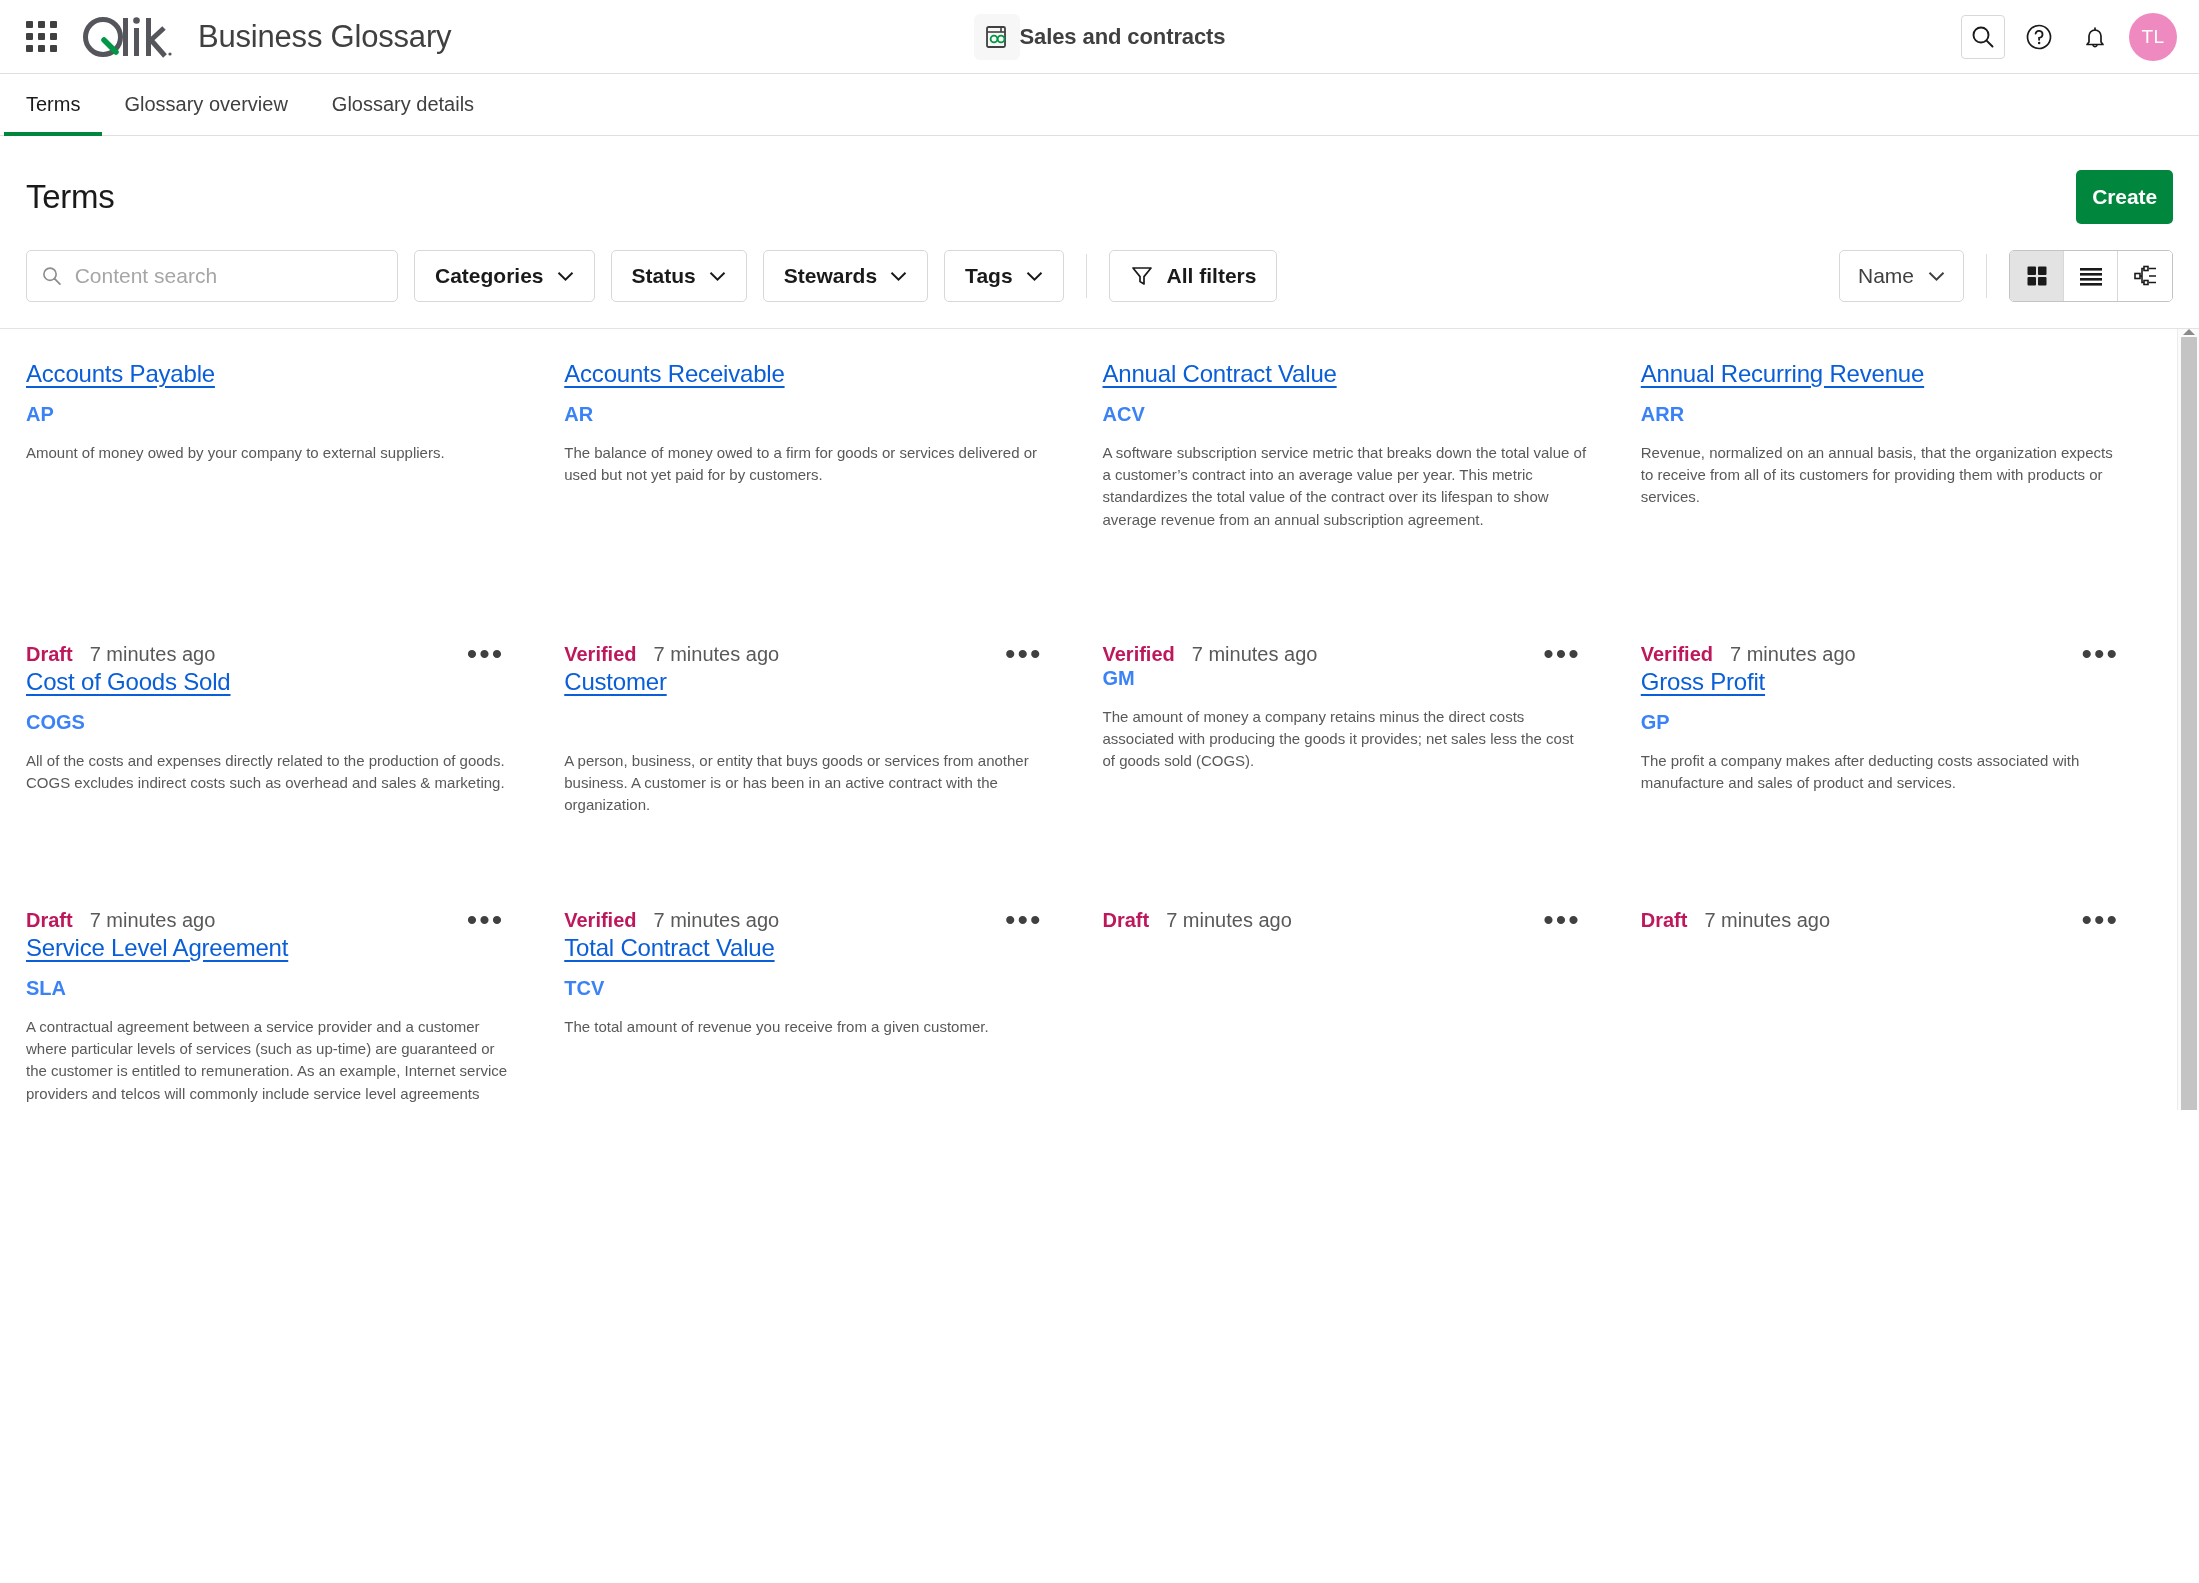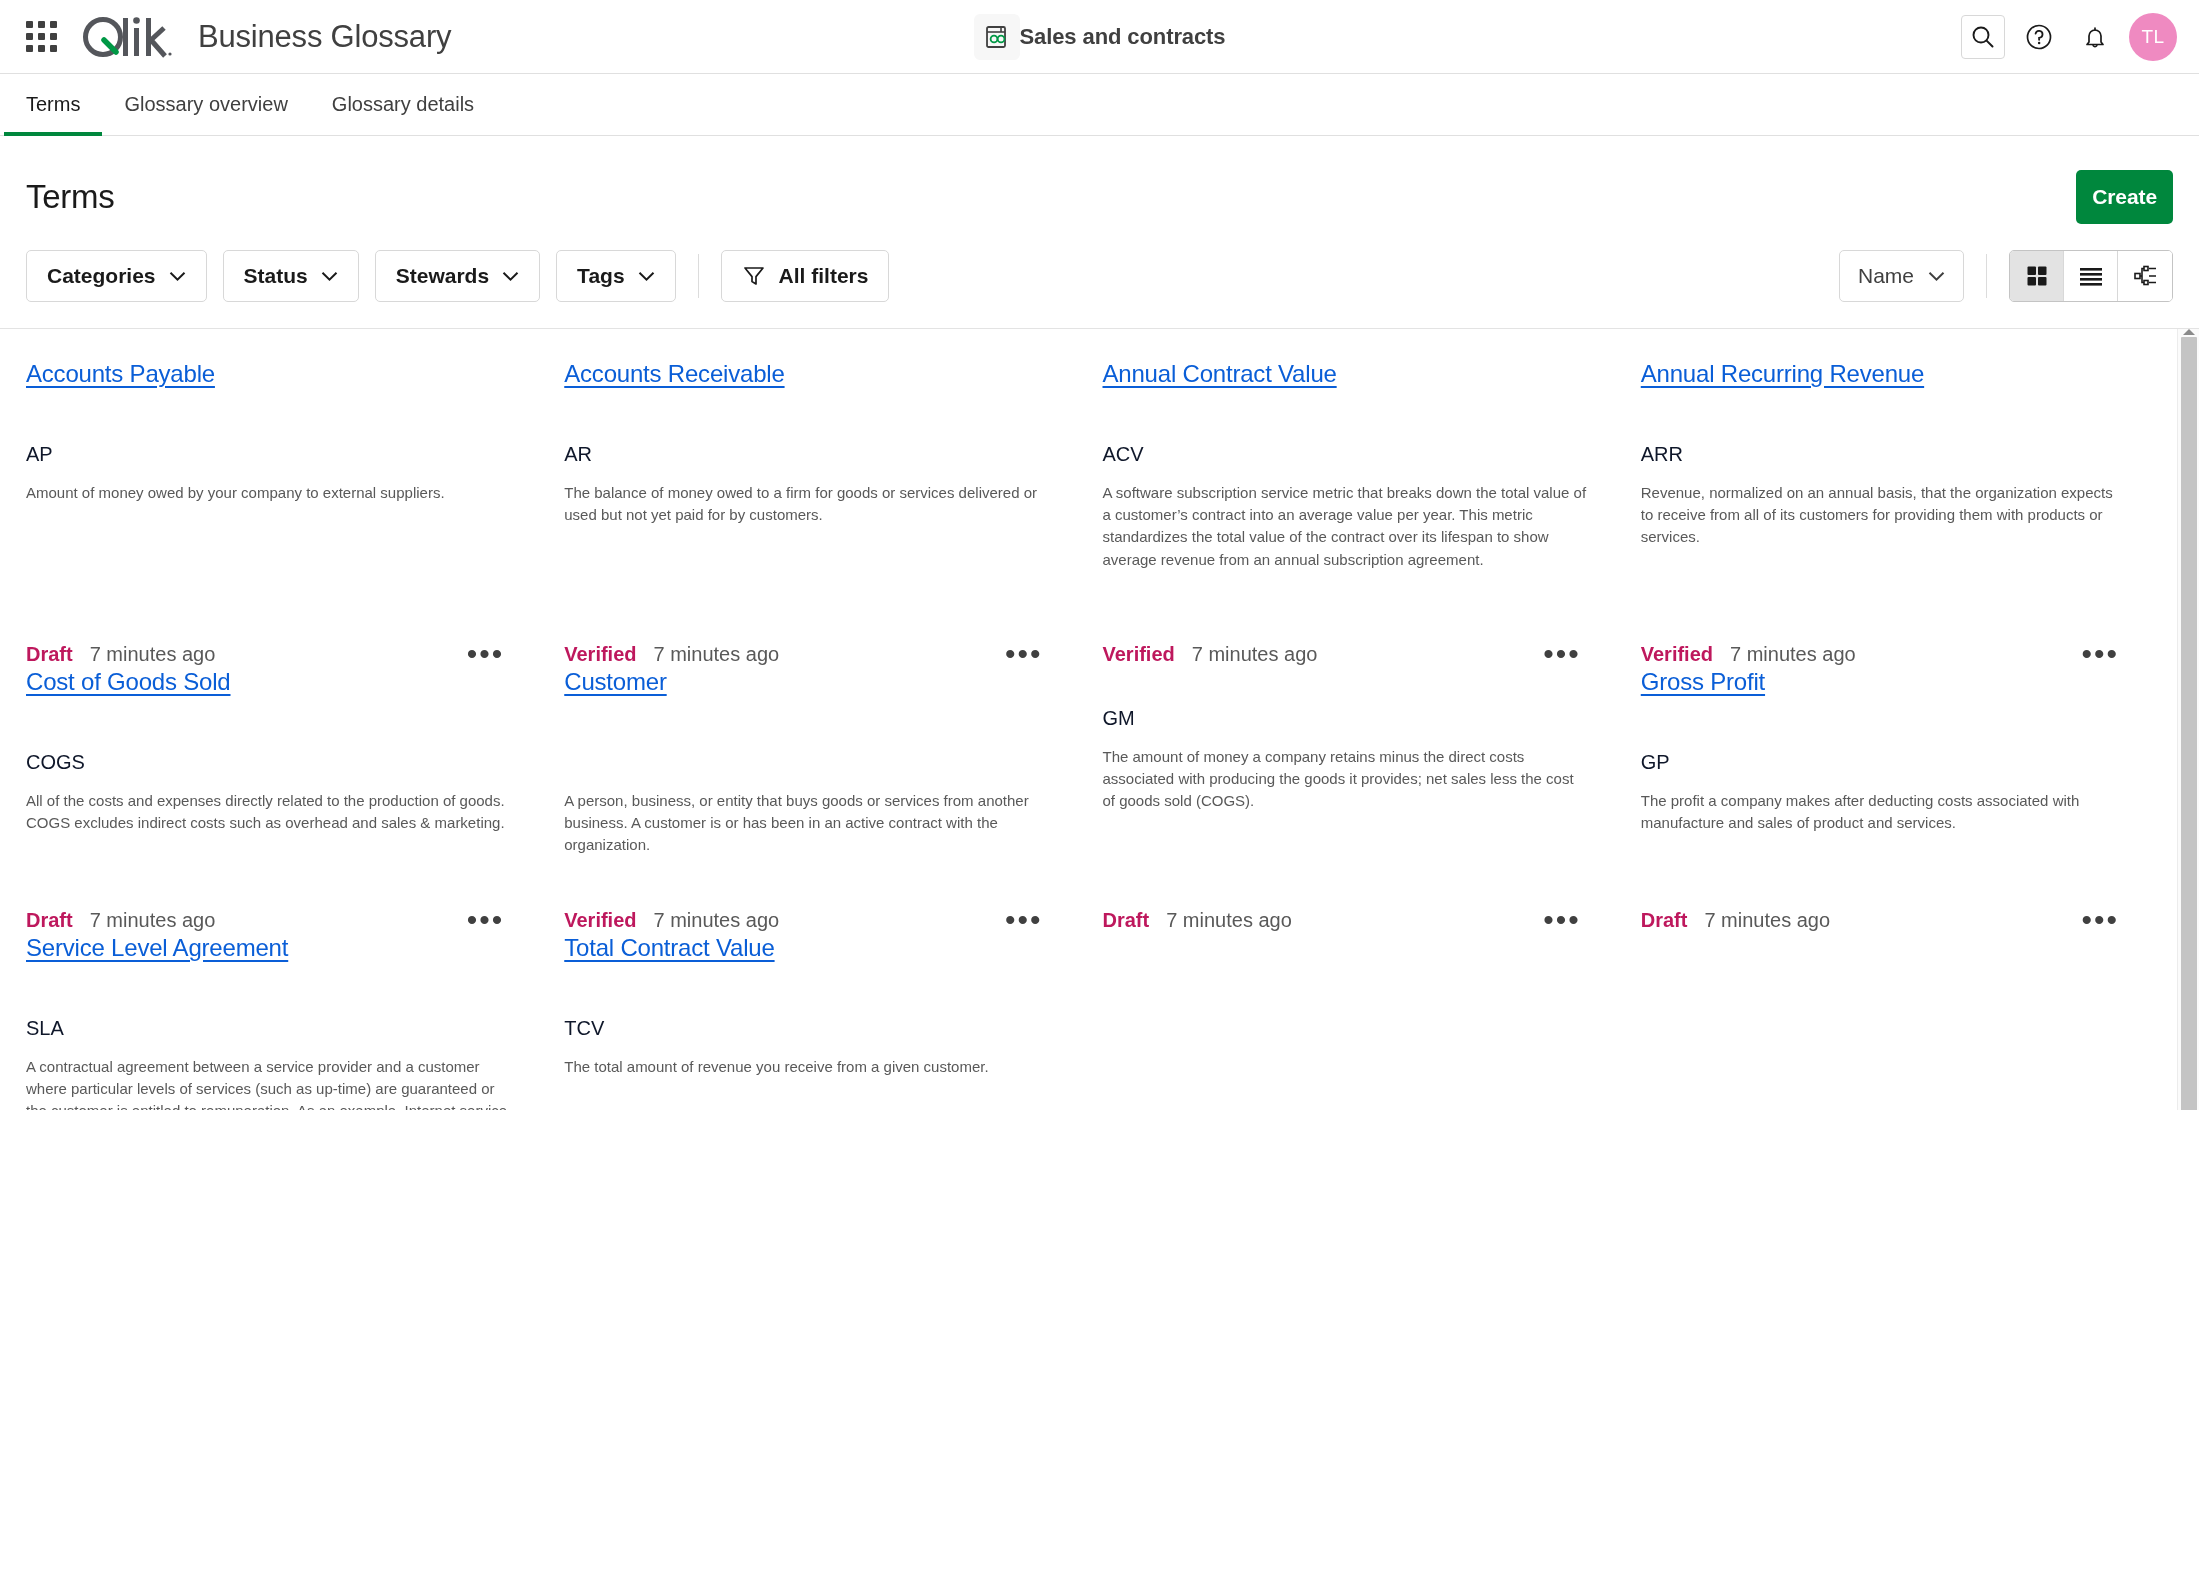--- a/index.html
+++ b/index.html
@@ -289,25 +289,24 @@
     text-decoration: underline;
     text-underline-offset: 4px;
     cursor: pointer;
     font-weight: 400;
     letter-spacing: -0.2px;
     line-height: 1.25;
     margin-bottom: 14px;
   }
   .card-abbr {
     font-size: 20px;
-    font-weight: 400;
-    color: #0f172a;
+    font-weight: 700;
+    color: #3b82f6;
     margin-bottom: 12px;
     min-height: 27px;
-    margin-top: 40px;
   }
   .card-desc {
     font-size: 15px;
     color: #595959;
     line-height: 1.48;
     margin-bottom: 8px;
   }
   .card-foot {
     margin-top: auto;
     display: flex;
@@ -448,20 +447,27 @@
     <div class="tab">Glossary details</div>
   </div>
 
   <div class="page-head">
     <div class="page-title">Terms</div>
     <button class="create-btn">Create</button>
   </div>
 
   <div class="filterbar">
 
+    <div class="search-box">
+      <svg width="24" height="24" viewBox="0 0 24 24">
+        <circle cx="10" cy="10" r="6.8" fill="none" stroke="#8c8c8c" stroke-width="1.8"></circle>
+        <path d="M15 15 L21 21" stroke="#8c8c8c" stroke-width="1.9" stroke-linecap="round"></path>
+      </svg>
+      <input type="text" placeholder="Content search" style="">
+    </div>
 
     <button class="pill">
       <span>Categories</span>
       <svg width="17" height="11" viewBox="0 0 17 11">
         <path d="M1.5 1.8 L8.5 8.6 L15.5 1.8" fill="none" stroke="#1a1a1a" stroke-width="2"></path>
       </svg>
     </button>
 
     <button class="pill">
       <span>Status</span>

